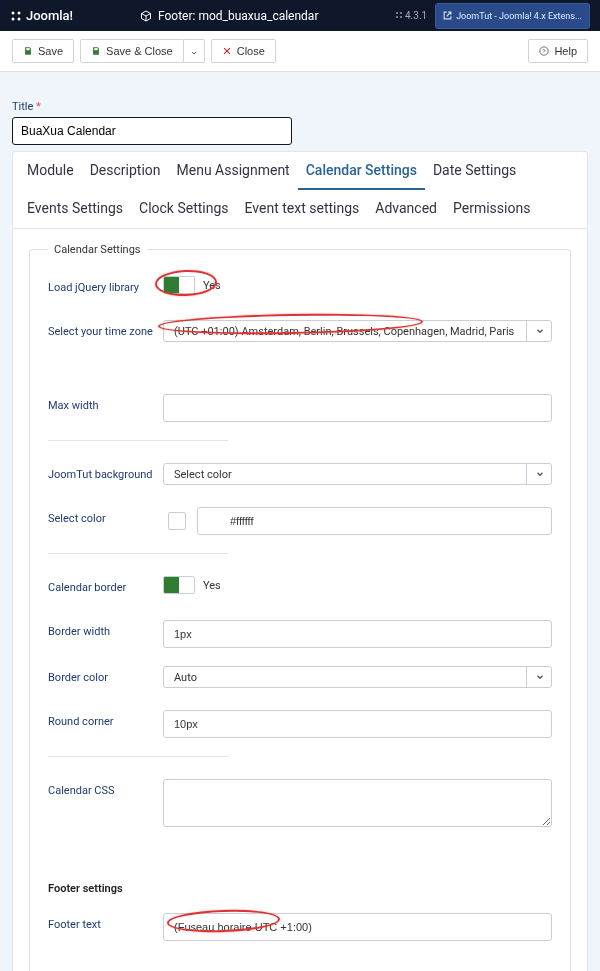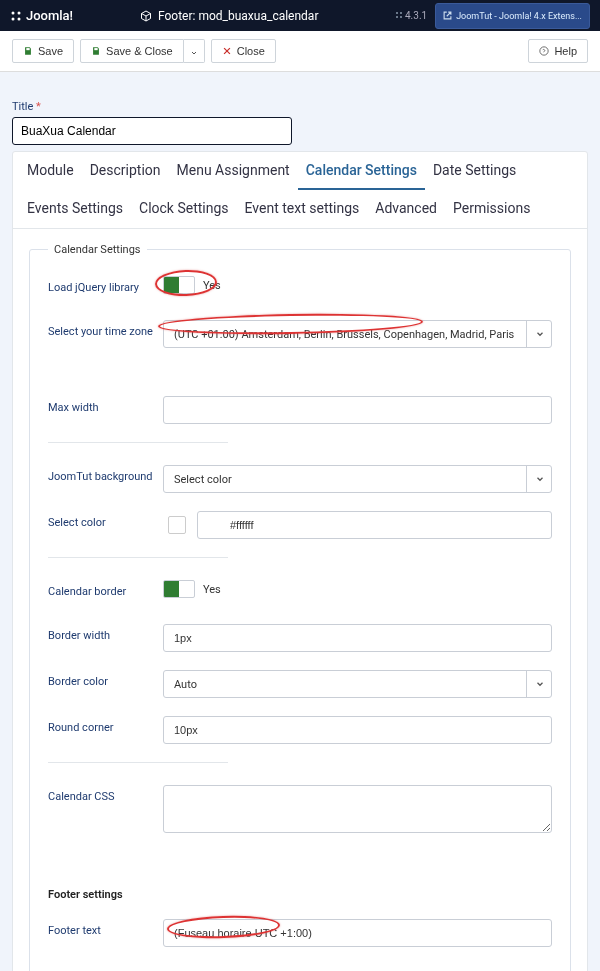--- a/index.html
+++ b/index.html
@@ -162,21 +162,21 @@
   .select, .input {
     width: 100%;
     border: 1px solid #c9ced6;
     border-radius: 3px;
     padding: 6px 28px 6px 10px;
     font-size: 11px;
     color: #333;
     background: #fff;
     position: relative;
   }
-  .select { display:flex; align-items:center; height: 28px; }
+  .select { display:flex; align-items:center; height: 22px; }
   .select-wrap { position: relative; width: 100%; }
   .select-wrap .chev {
     position: absolute;
     right: 0; top: 0;
     width: 26px; height: 100%;
     border-left: 1px solid #c9ced6;
     display: flex; align-items:center; justify-content:center;
     color: #555;
   }
   .input { height: 28px; padding: 6px 10px; }

